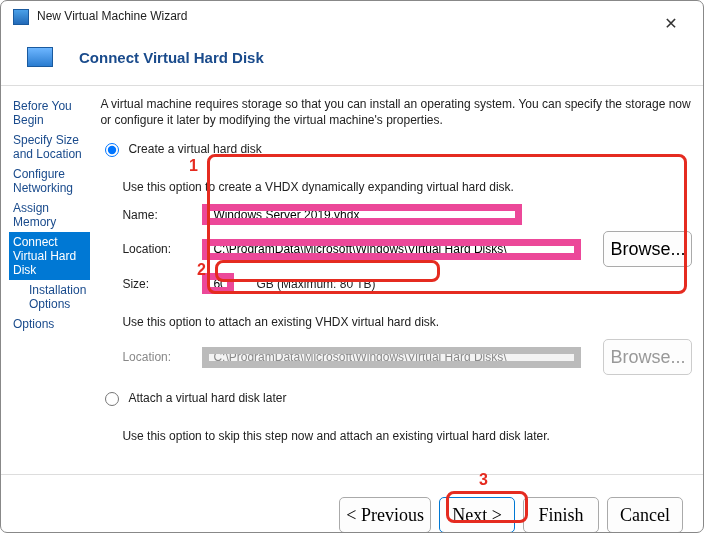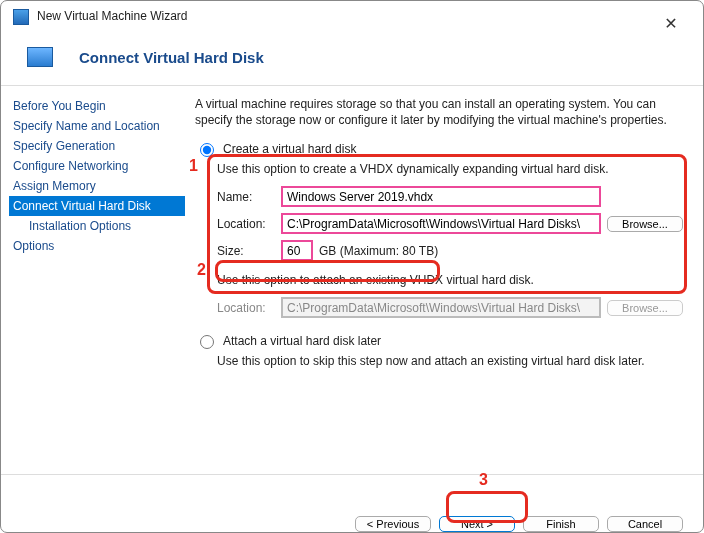--- a/index.html
+++ b/index.html
@@ -89,73 +89,74 @@
     display: flex;
     align-items: center;
     gap: 6px;
     padding: 2px 0;
   }
   .opt-head input[type=radio]{
     width:14px; height:14px;
   }
   .opt-desc {
     padding-left: 22px;
-    margin-top: 3px;
+    margin-top: 21px;
   }
   .subform {
     margin: 10px 0 0 22px;
   }
   .row {
     display: flex;
     align-items: center;
     margin-bottom: 6px;
-    gap: 6px;
+    gap: 22px;
   }
   .row .lbl { width: 58px; }
   .row input[type=text] {
     height: 21px;
-    border: 2px solid #ec4899;
+    border: 7px solid #ec4899;
     padding: 2px 4px;
     font-family: inherit;
     font-size: 12px;
   }
   .row input.disabled {
     background: #f3f3f3;
     color: #888;
     border-color: #bbb;
   }
   .name-input { width: 320px; }
-  .loc-input { width: 320px; background:#fff;}
+  .loc-input { width: 379px; background:#fff;}
   .size-input { width: 32px; text-align:left; }
   .btn {
-    height: 16px;
+    height: 36px;
     min-width: 76px;
     background: #fdfdfd;
     border: 1px solid #aaa;
     border-radius: 5px;
     font-family: inherit;
-    font-size: 11px;
+    font-size: 18px;
     cursor: pointer;
   }
   .btn.disabled {
     color: #999;
     border-color: #ccc;
     cursor: default;
   }
   .footer {
     position: absolute;
     padding-top:22px;
     bottom: 0; left: 0; right: 0;
     height: 58px;
     border-top: 1px solid #ddd;
     display: flex;
-    align-items: flex-end;
+    align-items: flex-start;
     justify-content: flex-end;
     gap: 8px;
     padding-right: 20px;
+    font-family: Liberation Serif, serif;
   }
   
   .ann-box {
     position: absolute;
     border: 3px solid #e52b20;
     border-radius: 8px;
     pointer-events: none;
   }
   .ann-num {
     position: absolute;
@@ -183,22 +184,21 @@
   </div>
 
   <div class="header">
     <div class="hicon"></div>
     <h1>Connect Virtual Hard Disk</h1>
   </div>
 
   <div class="body">
     <div class="nav">
       <div class="nav-item">Before You Begin</div>
-      <div class="nav-item">Specify Name and Location</div>
-      <div class="nav-item">Specify Generation</div>
+      <div class="nav-item">Specify Size and Location</div>
       <div class="nav-item">Configure Networking</div>
       <div class="nav-item">Assign Memory</div>
       <div class="nav-item active">Connect Virtual Hard Disk</div>
       <div class="nav-item sub">Installation Options</div>
       <div class="nav-item">Options</div>
     </div>
 
     <div class="content">
       <div class="intro">A virtual machine requires storage so that you can install an operating system. You can specify the storage now or configure it later by modifying the virtual machine's properties.</div>
 

